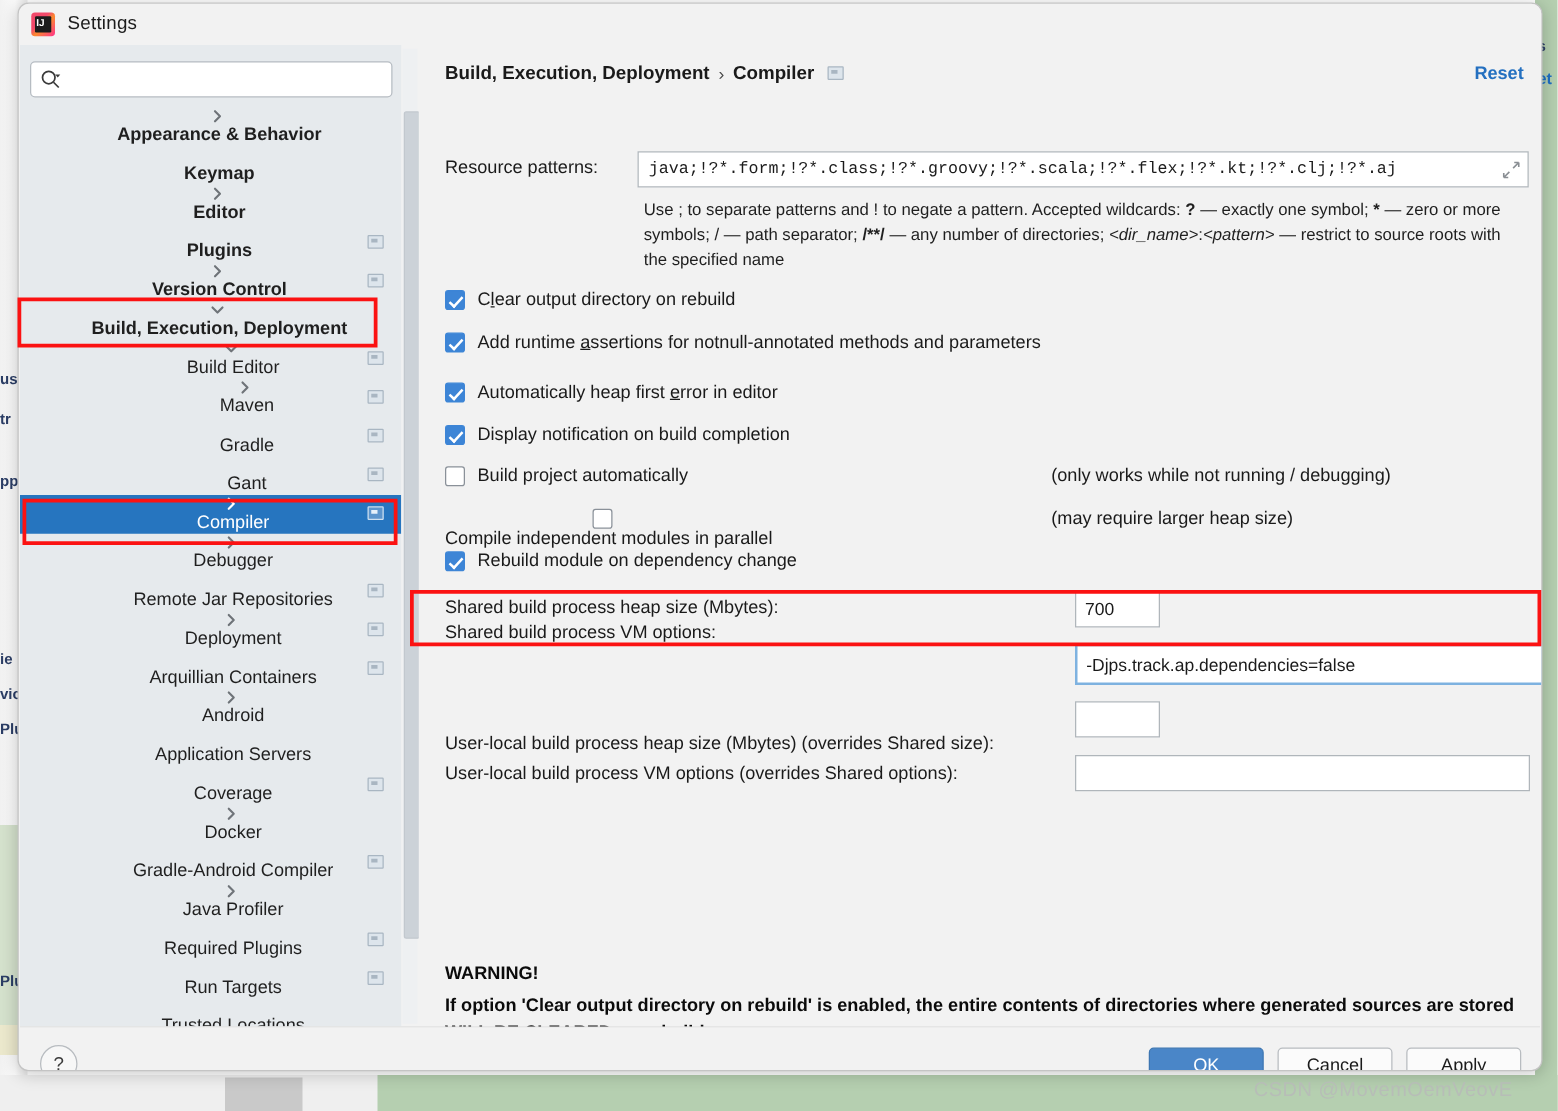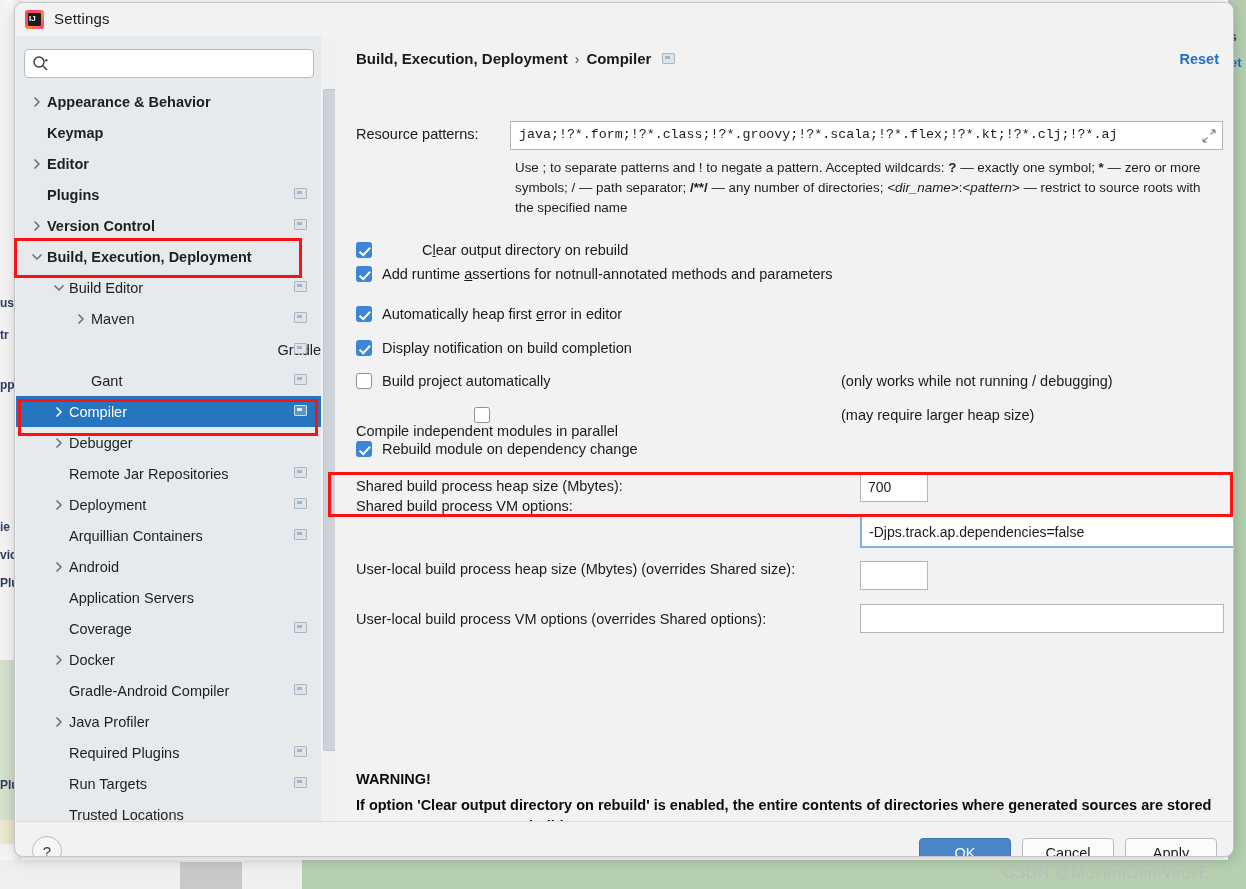--- a/index.html
+++ b/index.html
@@ -121,20 +121,21 @@
     position: absolute; left: 0; top: 50px; width: 305px; height: 735px;
     overflow: hidden;
   }
   .tree-row {
     position: relative;
     height: 31px;
     display: flex; align-items: center;
     cursor: default;
     font-size: 14.5px;
     color: #1f1f1f;
+    flex-direction: column;
   }
   .tree-row.bold { font-weight: bold; }
   .tree-row.selected { background: #2675bf; color: #fff; }
   .tw {
     width: 14px; height: 14px; flex: 0 0 14px;
     display: flex; align-items: center; justify-content: center;
     margin-right: 3px;
   }
   .tw svg { display: block; }
   .tree-label { white-space: nowrap; }
@@ -548,21 +549,21 @@
           <path d="M2 14 L6.5 9.5 M2 14 L2 10.4 M2 14 L5.6 14" stroke="#8a8f94" stroke-width="1.3" fill="none"></path>
         </svg>
       </div>
     </div>
 
     <div id="rp-hint">
       <span>Use ; to separate patterns and ! to negate a pattern. Accepted wildcards: </span><b>?</b><span> — exactly one symbol; </span><b>*</b><span> — zero or more symbols; / — path separator; </span><b>/**/</b><span> — any number of directories; </span><i>&lt;dir_name&gt;</i><span>:</span><i>&lt;pattern&gt;</i><span> — restrict to source roots with the specified name</span>
     </div>
 
     <div id="cb-host">
-        <div class="cb-row" style="top: 206px; gap: 40px;">
+        <div class="cb-row" style="top: 196px;">
           <span class="cb on"></span>
           <span class="cb-label"><span>C</span><u>l</u><span>ear output directory on rebuild</span></span>
         </div>
         <div class="cb-row" style="top: 230px;">
           <span class="cb on"></span>
           <span class="cb-label"><span>Add runtime </span><u>a</u><span>ssertions for notnull-annotated methods and parameters</span></span>
         </div>
         <div class="cb-row" style="top: 270px;">
           <span class="cb on"></span>
           <span class="cb-label"><span>Automatically heap first </span><u>e</u><span>rror in editor</span></span>
@@ -586,21 +587,21 @@
           <span class="cb-label"><span>Rebuild module on dependency change</span><u></u><span></span></span>
         </div>
       </div>
 
     <div class="f-label" style="top:442px">Shared build process heap size (Mbytes):</div>
     <input class="f-input" style="left: 525px; top: 436px; width: 68px; height: 30px;" value="700">
 
     <div class="f-label" style="top:462px">Shared build process VM options:</div>
     <input class="f-input" id="vm-shared-input" style="left: 525px; top: 479px; width: 375px; height: 33px;" value="-Djps.track.ap.dependencies=false">
 
-    <div class="f-label" style="top:525px">User-local build process heap size (Mbytes) (overrides Shared size):</div>
+    <div class="f-label" style="top:551px">User-local build process heap size (Mbytes) (overrides Shared size):</div>
     <input class="f-input" style="left: 525px; top: 525px; width: 68px; height: 29px;" value="">
 
     <div class="f-label" style="top:575px">User-local build process VM options (overrides Shared options):</div>
     <input class="f-input" style="left: 525px; top: 568px; width: 364px; height: 29px;" value="">
 
     <div id="warn-title">WARNING!</div>
     <div id="warn-body">If option 'Clear output directory on rebuild' is enabled, the entire contents of directories where generated sources are stored WILL BE CLEARED on rebuild.</div>
   </div>
 
   <div id="footer">

